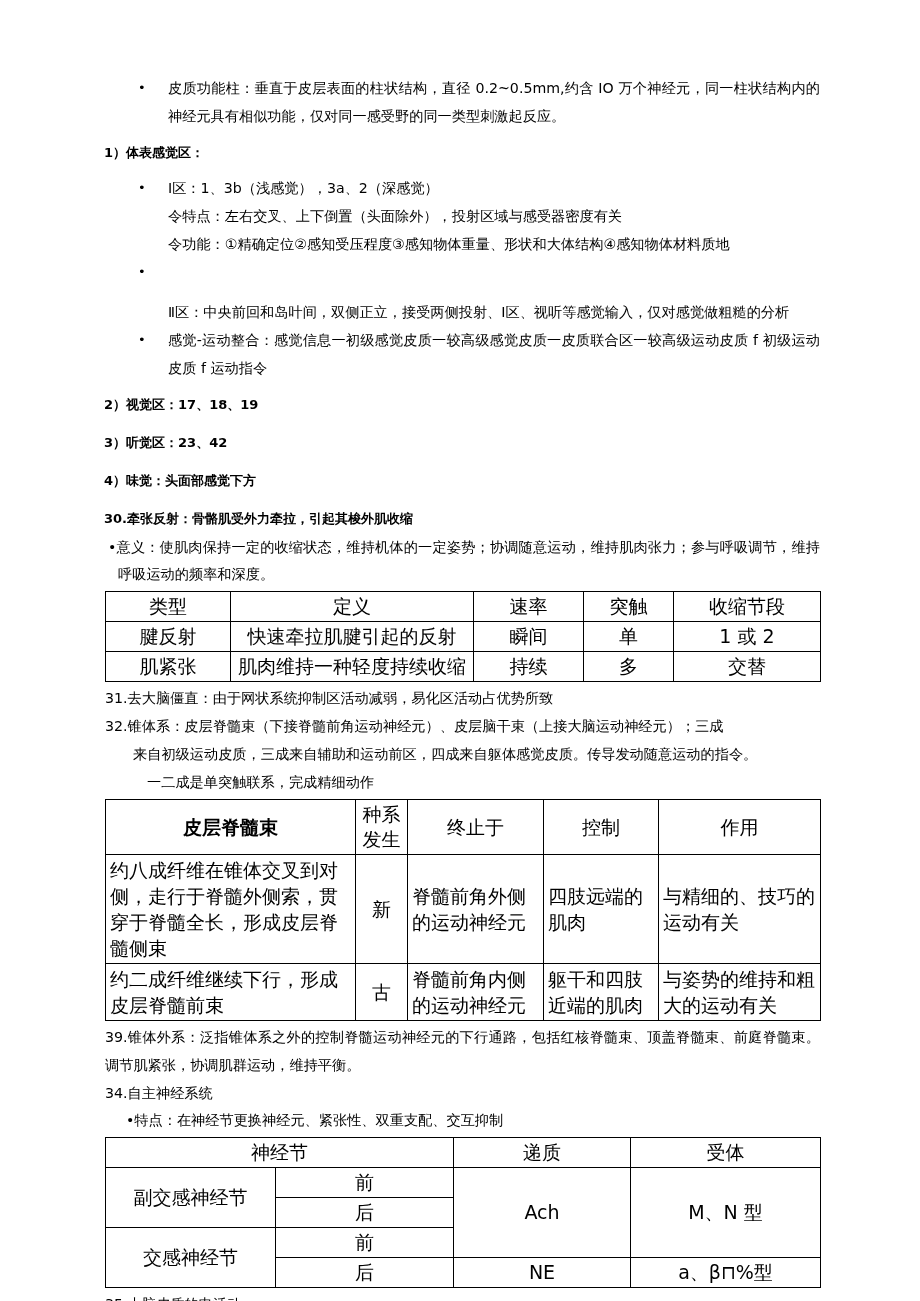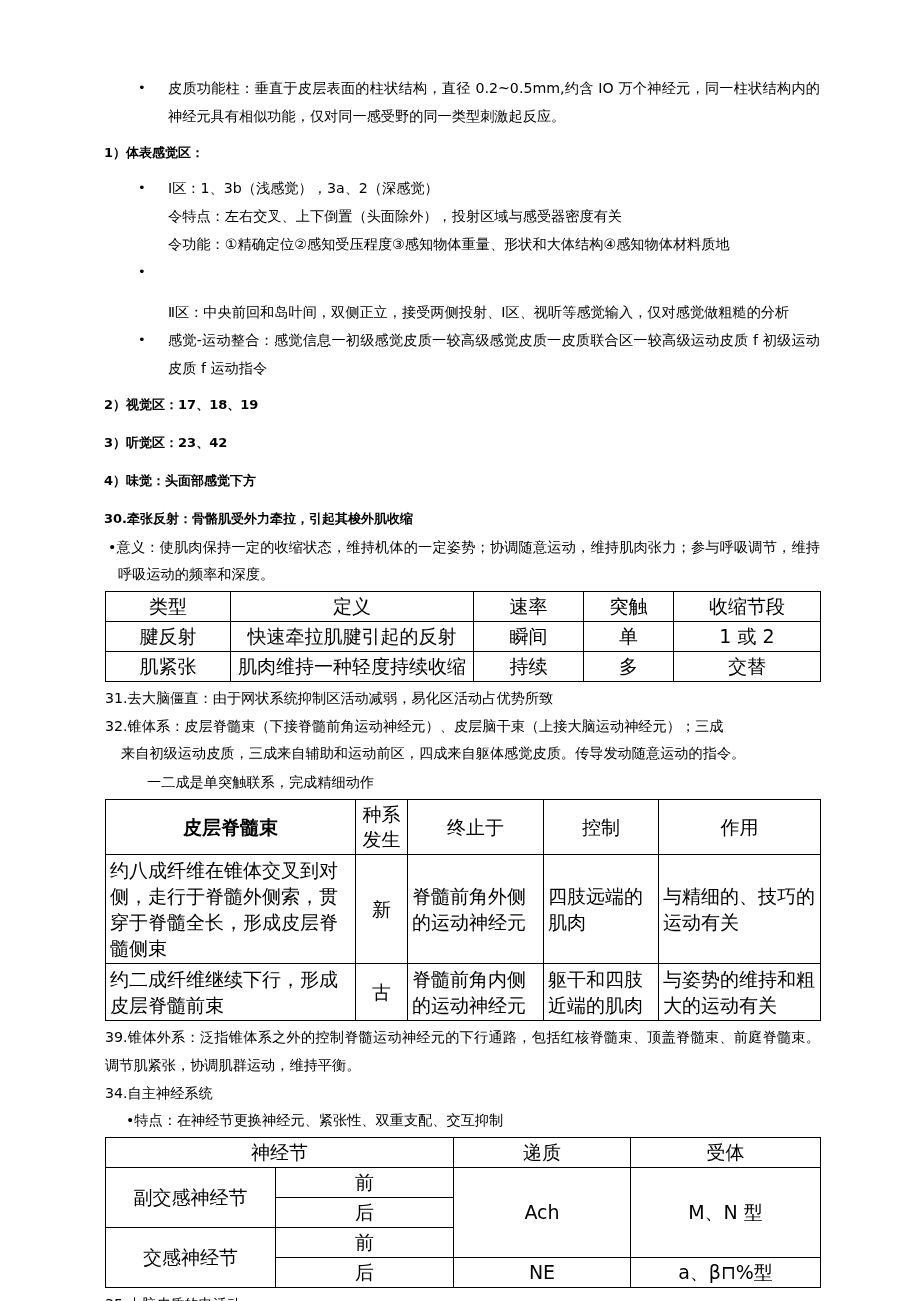--- a/index.html
+++ b/index.html
@@ -73,22 +73,21 @@
   .small-bullet {
     font-size: 14.2px;
     line-height: 27px;
     margin: 0;
     text-align: justify;
     text-justify: inter-ideograph;
     padding-left: 10px;
     text-indent: -10px;
   }
   .indent-cont {
-    margin-left: 16px;
-    font-family: Liberation Mono, monospace;
+    margin-left: 28px;
   }
   .indent-cont2 {
     margin-left: 42px;
   }
 
   
   table.doc {
     border-collapse: collapse;
     width: 715px;
     table-layout: fixed;

